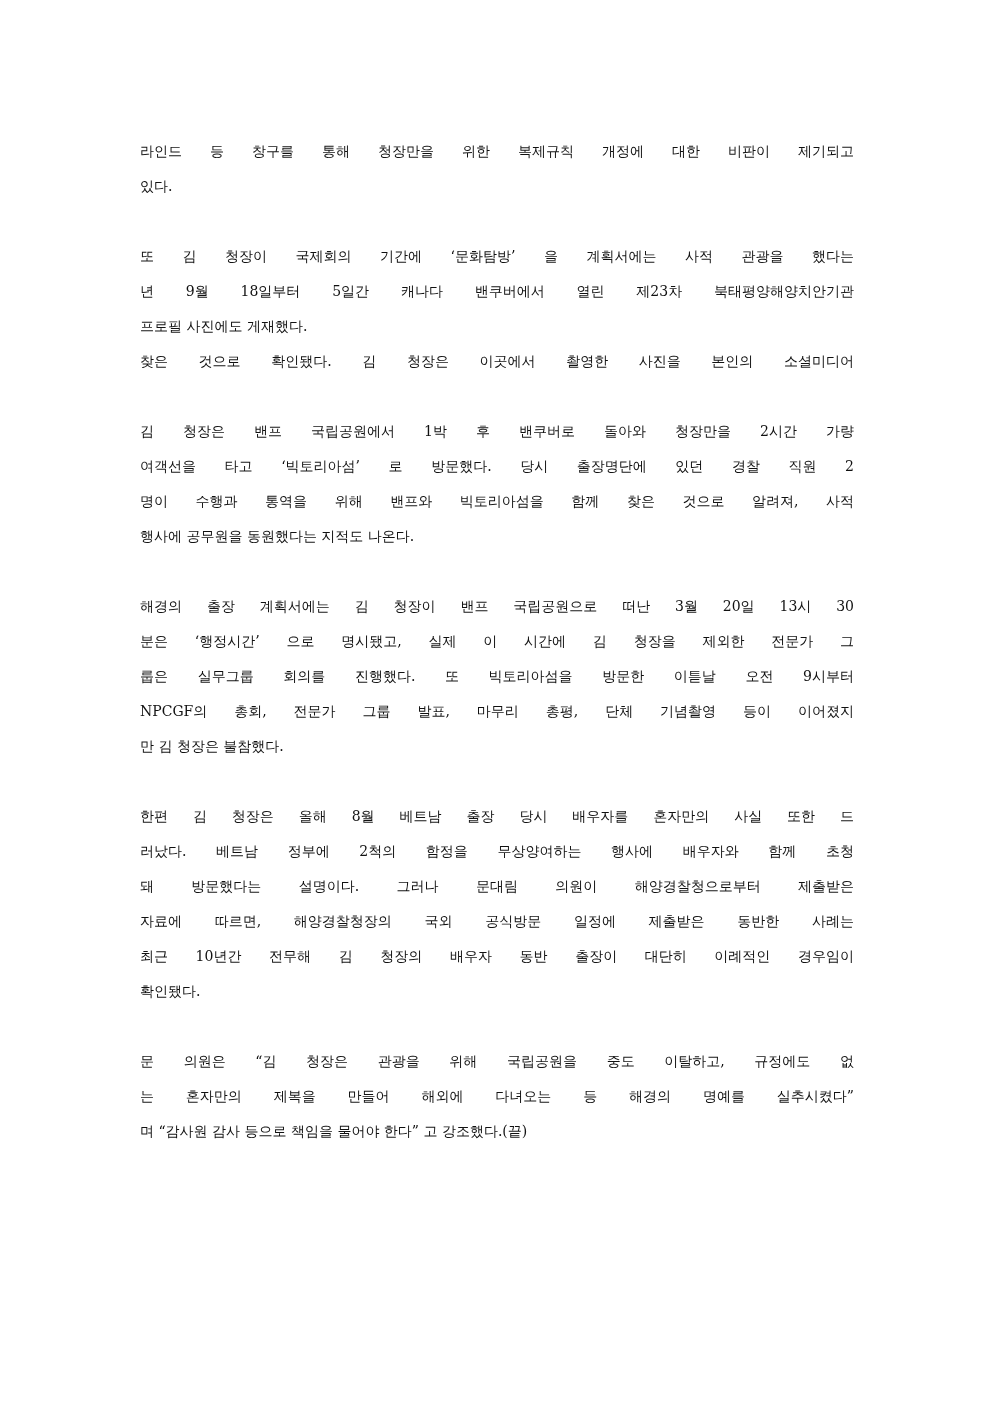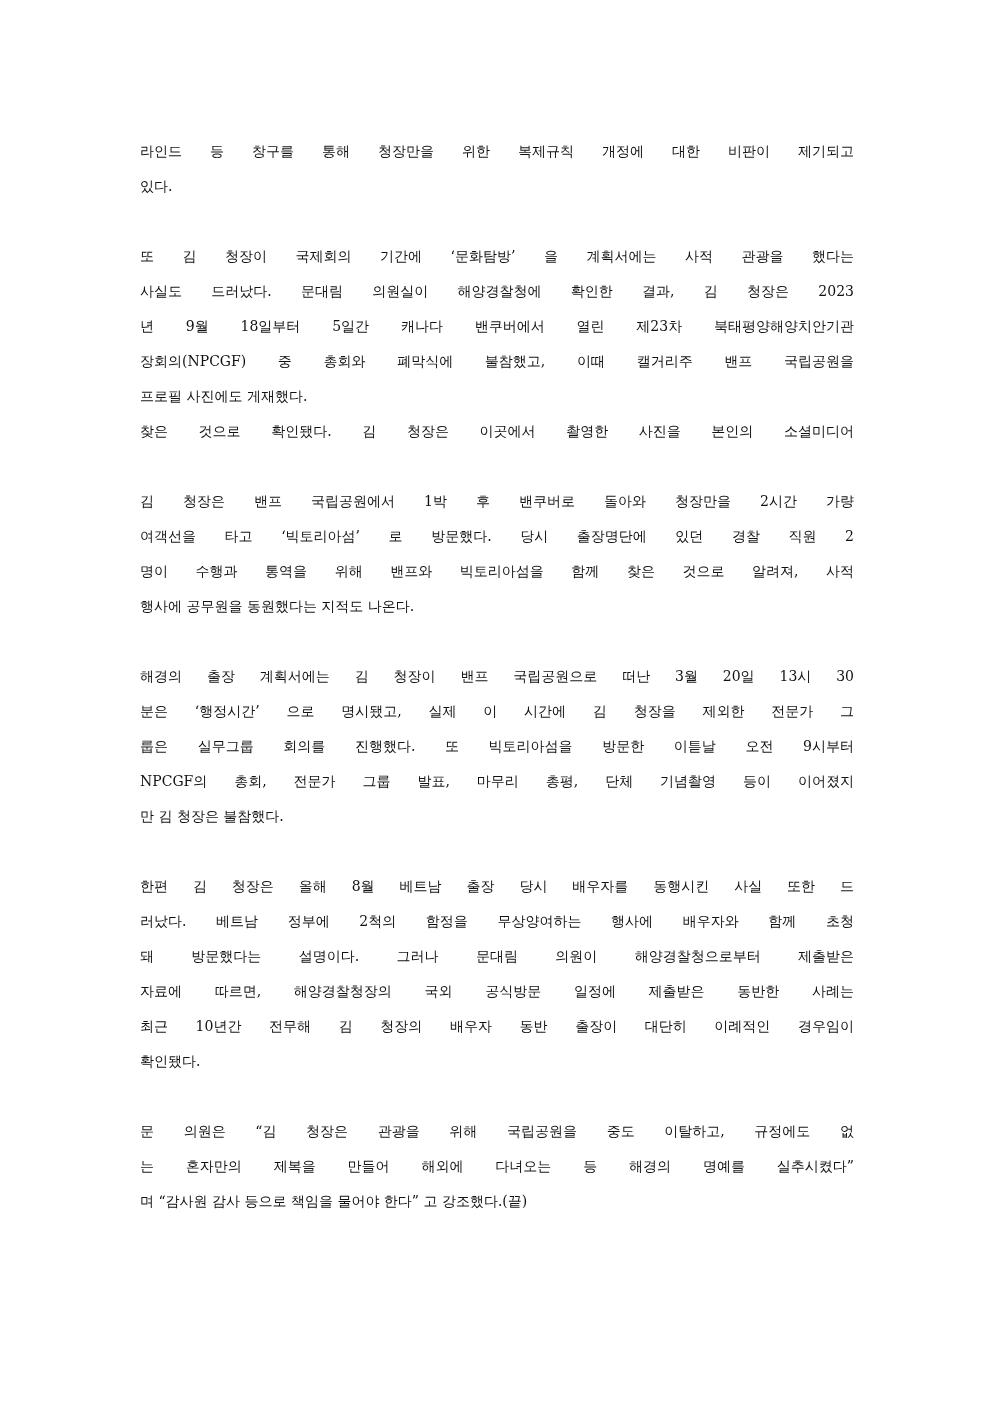--- a/index.html
+++ b/index.html
@@ -47,41 +47,39 @@
 <body>
 
 <div class="page">
   <div class="content">
       <div class="para">
         <div class="line">라인드 등 창구를 통해 청장만을 위한 복제규칙 개정에 대한 비판이 제기되고</div>
         <div class="line last">있다.</div>
       </div>
       <div class="para">
         <div class="line">또 김 청장이 국제회의 기간에 ‘문화탐방’ 을 계획서에는 사적 관광을 했다는</div>
-        <div class="line">사실도 드러났다. 문대림 의원실이 해양경찰청에 확인한 결과, 김 청장은 2023</div>
         <div class="line">년 9월 18일부터 5일간 캐나다 밴쿠버에서 열린 제23차 북태평양해양치안기관</div>
-        <div class="line">장회의(NPCGF) 중 총회와 폐막식에 불참했고, 이때 캘거리주 밴프 국립공원을</div>
         <div class="line last">프로필 사진에도 게재했다.</div>
         <div class="line">찾은 것으로 확인됐다. 김 청장은 이곳에서 촬영한 사진을 본인의 소셜미디어</div>
       </div>
       <div class="para">
         <div class="line">김 청장은 밴프 국립공원에서 1박 후 밴쿠버로 돌아와 청장만을 2시간 가량</div>
         <div class="line">여객선을 타고 ‘빅토리아섬’ 로 방문했다. 당시 출장명단에 있던 경찰 직원 2</div>
         <div class="line">명이 수행과 통역을 위해 밴프와 빅토리아섬을 함께 찾은 것으로 알려져, 사적</div>
         <div class="line last">행사에 공무원을 동원했다는 지적도 나온다.</div>
       </div>
       <div class="para">
         <div class="line">해경의 출장 계획서에는 김 청장이 밴프 국립공원으로 떠난 3월 20일 13시 30</div>
         <div class="line">분은 ‘행정시간’ 으로 명시됐고, 실제 이 시간에 김 청장을 제외한 전문가 그</div>
         <div class="line">룹은 실무그룹 회의를 진행했다. 또 빅토리아섬을 방문한 이튿날 오전 9시부터</div>
         <div class="line">NPCGF의 총회, 전문가 그룹 발표, 마무리 총평, 단체 기념촬영 등이 이어졌지</div>
         <div class="line last">만 김 청장은 불참했다.</div>
       </div>
       <div class="para">
-        <div class="line">한편 김 청장은 올해 8월 베트남 출장 당시 배우자를 동행시킨 사실 또한 드</div>
+        <div class="line">한편 김 청장은 올해 8월 베트남 출장 당시 배우자를 혼자만의 사실 또한 드</div>
         <div class="line">러났다. 베트남 정부에 2척의 함정을 무상양여하는 행사에 배우자와 함께 초청</div>
         <div class="line">돼 방문했다는 설명이다. 그러나 문대림 의원이 해양경찰청으로부터 제출받은</div>
         <div class="line">자료에 따르면, 해양경찰청장의 국외 공식방문 일정에 제출받은 동반한 사례는</div>
         <div class="line">최근 10년간 전무해 김 청장의 배우자 동반 출장이 대단히 이례적인 경우임이</div>
         <div class="line last">확인됐다.</div>
       </div>
       <div class="para">
         <div class="line">문 의원은 “김 청장은 관광을 위해 국립공원을 중도 이탈하고, 규정에도 없</div>
         <div class="line">는 혼자만의 제복을 만들어 해외에 다녀오는 등 해경의 명예를 실추시켰다”</div>
         <div class="line last">며 “감사원 감사 등으로 책임을 물어야 한다” 고 강조했다.(끝)</div>

